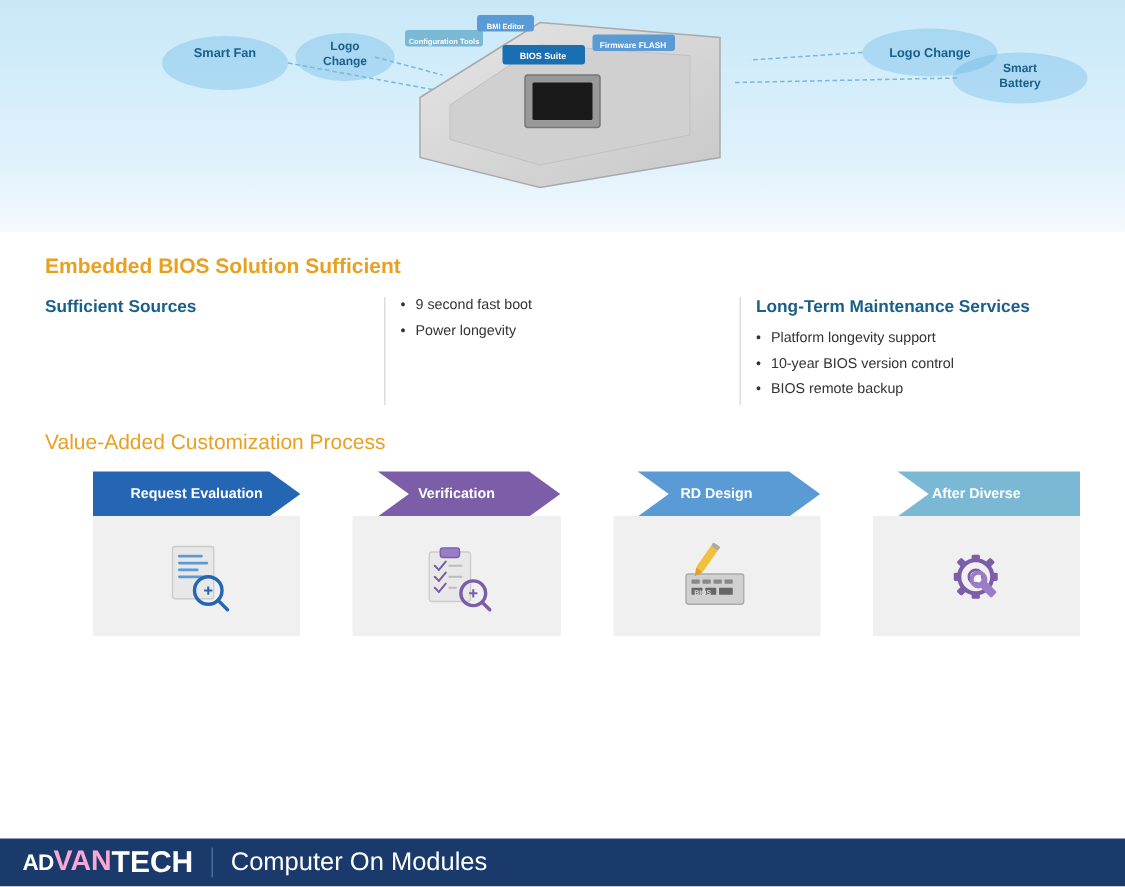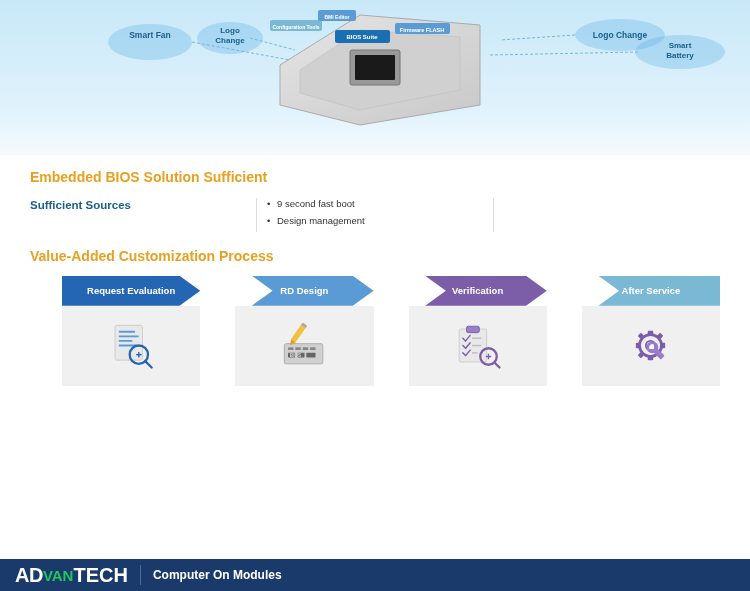--- a/index.html
+++ b/index.html
@@ -68,21 +68,21 @@
     .divider-v {
       width: 1px;
       background: #ddd;
       margin: 0 10px;
       flex-shrink: 0;
     }
 
     
     .value-section-title {
       font-size: 14px;
-      font-weight: bold;
+      font-weight: normal;
       color: #e8a020;
       margin-bottom: 12px;
     }
 
     
     .icon-svg {
       width: 55px;
       height: 55px;
     }
 
@@ -101,50 +101,50 @@
 
     .footer-brand {
       display: flex;
       align-items: center;
       gap: 0;
     }
 
     .footer-logo-ad {
       background: #1a3a6b;
       color: white;
-      font-size: 20px;
+      font-size: 15px;
       font-weight: 900;
       letter-spacing: -0.5px;
     }
 
     .footer-logo-van {
       background: #1a3a6b;
-      color: #22c55e;
-      font-size: 15px;
+      color: #f9a8d4;
+      font-size: 19px;
       font-weight: 900;
     }
 
     .footer-logo-tech {
       background: #1a3a6b;
       color: white;
       font-size: 20px;
       font-weight: 900;
     }
 
     .footer-divider {
       width: 1px;
       height: 20px;
       background: #4a6a9b;
       margin: 0 12px;
     }
 
     .footer-subtitle {
       color: white;
-      font-size: 12px;
-      font-weight: bold;
+      font-size: 17px;
+      font-weight: normal;
     }
 
     
     .diagram-container {
       position: relative;
       width: 100%;
       height: 155px;
     }
 
     .process-row {
@@ -261,27 +261,33 @@
 
     <div class="adv-col">
       <div class="adv-col-title">Sufficient Sources</div>
     </div>
 
     <div class="divider-v"></div>
 
     <div class="adv-col">
       <ul>
         <li>9 second fast boot</li>
-        <li>Design management</li>
+        <li>Power longevity</li>
       </ul>
     </div>
 
     <div class="divider-v"></div>
 
     <div class="adv-col">
+      <div class="adv-col-title">Long-Term Maintenance Services</div>
+      <ul>
+        <li>Platform longevity support</li>
+        <li>10-year BIOS version control</li>
+        <li>BIOS remote backup</li>
+      </ul>
     </div>
   </div>
 
   <div class="value-section-title">Value-Added Customization Process</div>
 
   <div class="process-row">
 
     <div class="proc-step">
       <div class="proc-header arrow-shape" style="background:#2466b3;">
         <span>Request Evaluation</span>
@@ -293,20 +299,50 @@
           <rect x="16" y="14" width="18" height="2" rx="1" fill="#5b9bd5"></rect>
           <rect x="16" y="19" width="22" height="2" rx="1" fill="#5b9bd5"></rect>
           <rect x="16" y="24" width="15" height="2" rx="1" fill="#5b9bd5"></rect>
           <rect x="16" y="29" width="20" height="2" rx="1" fill="#5b9bd5"></rect>
 
           <circle cx="38" cy="40" r="10" fill="none" stroke="#2466b3" stroke-width="2.5"></circle>
           <line x1="45" y1="47" x2="52" y2="54" stroke="#2466b3" stroke-width="2.5" stroke-linecap="round"></line>
 
           <line x1="35" y1="40" x2="41" y2="40" stroke="#2466b3" stroke-width="1.5"></line>
           <line x1="38" y1="37" x2="38" y2="43" stroke="#2466b3" stroke-width="1.5"></line>
+        </svg>
+      </div>
+    </div>
+
+    <div class="proc-step">
+      <div class="proc-header" style="background:#7b5ea7; clip-path: polygon(12% 0, 85% 0, 100% 50%, 85% 100%, 12% 100%, 27% 50%);">
+        <span>Verification</span>
+      </div>
+      <div class="proc-body">
+        <svg class="icon-svg" viewBox="0 0 60 60">
+
+          <rect x="10" y="12" width="30" height="36" rx="2" fill="#e8e8e8" stroke="#ccc" stroke-width="1"></rect>
+          <rect x="18" y="9" width="14" height="7" rx="2" fill="#9b7cc8" stroke="#7b5ea7" stroke-width="1"></rect>
+
+          <line x1="14" y1="22" x2="17" y2="25" stroke="#7b5ea7" stroke-width="1.5" stroke-linecap="round"></line>
+          <line x1="17" y1="25" x2="22" y2="19" stroke="#7b5ea7" stroke-width="1.5" stroke-linecap="round"></line>
+          <line x1="24" y1="22" x2="34" y2="22" stroke="#bbb" stroke-width="1.5"></line>
+
+          <line x1="14" y1="30" x2="17" y2="33" stroke="#7b5ea7" stroke-width="1.5" stroke-linecap="round"></line>
+          <line x1="17" y1="33" x2="22" y2="27" stroke="#7b5ea7" stroke-width="1.5" stroke-linecap="round"></line>
+          <line x1="24" y1="30" x2="34" y2="30" stroke="#bbb" stroke-width="1.5"></line>
+
+          <line x1="14" y1="38" x2="17" y2="41" stroke="#7b5ea7" stroke-width="1.5" stroke-linecap="round"></line>
+          <line x1="17" y1="41" x2="22" y2="35" stroke="#7b5ea7" stroke-width="1.5" stroke-linecap="round"></line>
+          <line x1="24" y1="38" x2="30" y2="38" stroke="#bbb" stroke-width="1.5"></line>
+
+          <circle cx="42" cy="42" r="9" fill="none" stroke="#7b5ea7" stroke-width="2.5"></circle>
+          <line x1="48.5" y1="48.5" x2="54" y2="54" stroke="#7b5ea7" stroke-width="2.5" stroke-linecap="round"></line>
+          <line x1="39" y1="42" x2="45" y2="42" stroke="#7b5ea7" stroke-width="1.5"></line>
+          <line x1="42" y1="39" x2="42" y2="45" stroke="#7b5ea7" stroke-width="1.5"></line>
         </svg>
       </div>
     </div>
 
     <div class="proc-step">
       <div class="proc-header arrow-shape-mid" style="background:#5b9bd5; clip-path: polygon(12% 0, 85% 0, 100% 50%, 85% 100%, 12% 100%, 27% 50%);">
         <span>RD Design</span>
       </div>
       <div class="proc-body">
         <svg class="icon-svg" viewBox="0 0 60 60">
@@ -326,52 +362,22 @@
           <g transform="translate(28, 5) rotate(35)">
             <rect x="0" y="0" width="6" height="22" rx="1" fill="#f0c040"></rect>
             <polygon points="0,22 6,22 3,28" fill="#e0a020"></polygon>
             <rect x="0" y="0" width="6" height="3" rx="1" fill="#aaa"></rect>
           </g>
         </svg>
       </div>
     </div>
 
     <div class="proc-step">
-      <div class="proc-header" style="background:#7b5ea7; clip-path: polygon(12% 0, 85% 0, 100% 50%, 85% 100%, 12% 100%, 27% 50%);">
-        <span>Verification</span>
-      </div>
-      <div class="proc-body">
-        <svg class="icon-svg" viewBox="0 0 60 60">
-
-          <rect x="10" y="12" width="30" height="36" rx="2" fill="#e8e8e8" stroke="#ccc" stroke-width="1"></rect>
-          <rect x="18" y="9" width="14" height="7" rx="2" fill="#9b7cc8" stroke="#7b5ea7" stroke-width="1"></rect>
-
-          <line x1="14" y1="22" x2="17" y2="25" stroke="#7b5ea7" stroke-width="1.5" stroke-linecap="round"></line>
-          <line x1="17" y1="25" x2="22" y2="19" stroke="#7b5ea7" stroke-width="1.5" stroke-linecap="round"></line>
-          <line x1="24" y1="22" x2="34" y2="22" stroke="#bbb" stroke-width="1.5"></line>
-
-          <line x1="14" y1="30" x2="17" y2="33" stroke="#7b5ea7" stroke-width="1.5" stroke-linecap="round"></line>
-          <line x1="17" y1="33" x2="22" y2="27" stroke="#7b5ea7" stroke-width="1.5" stroke-linecap="round"></line>
-          <line x1="24" y1="30" x2="34" y2="30" stroke="#bbb" stroke-width="1.5"></line>
-
-          <line x1="14" y1="38" x2="17" y2="41" stroke="#7b5ea7" stroke-width="1.5" stroke-linecap="round"></line>
-          <line x1="17" y1="41" x2="22" y2="35" stroke="#7b5ea7" stroke-width="1.5" stroke-linecap="round"></line>
-          <line x1="24" y1="38" x2="30" y2="38" stroke="#bbb" stroke-width="1.5"></line>
-
-          <circle cx="42" cy="42" r="9" fill="none" stroke="#7b5ea7" stroke-width="2.5"></circle>
-          <line x1="48.5" y1="48.5" x2="54" y2="54" stroke="#7b5ea7" stroke-width="2.5" stroke-linecap="round"></line>
-          <line x1="39" y1="42" x2="45" y2="42" stroke="#7b5ea7" stroke-width="1.5"></line>
-          <line x1="42" y1="39" x2="42" y2="45" stroke="#7b5ea7" stroke-width="1.5"></line>
-        </svg>
-      </div>
-    </div>
-
-    <div class="proc-step">
       <div class="proc-header" style="background:#7bb8d4; clip-path: polygon(12% 0, 100% 0, 100% 100%, 12% 100%, 27% 50%);">
-        <span>After Service</span>
+        <span>After Diverse</span>
       </div>
       <div class="proc-body">
         <svg class="icon-svg" viewBox="0 0 60 60">
 
           <circle cx="30" cy="30" r="12" fill="none" stroke="#7b5ea7" stroke-width="3"></circle>
           <circle cx="30" cy="30" r="5" fill="none" stroke="#7b5ea7" stroke-width="2"></circle>
 
           <rect x="27" y="14" width="6" height="5" rx="1" fill="#7b5ea7"></rect>
           <rect x="27" y="41" width="6" height="5" rx="1" fill="#7b5ea7"></rect>
           <rect x="14" y="27" width="5" height="6" rx="1" fill="#7b5ea7"></rect>

